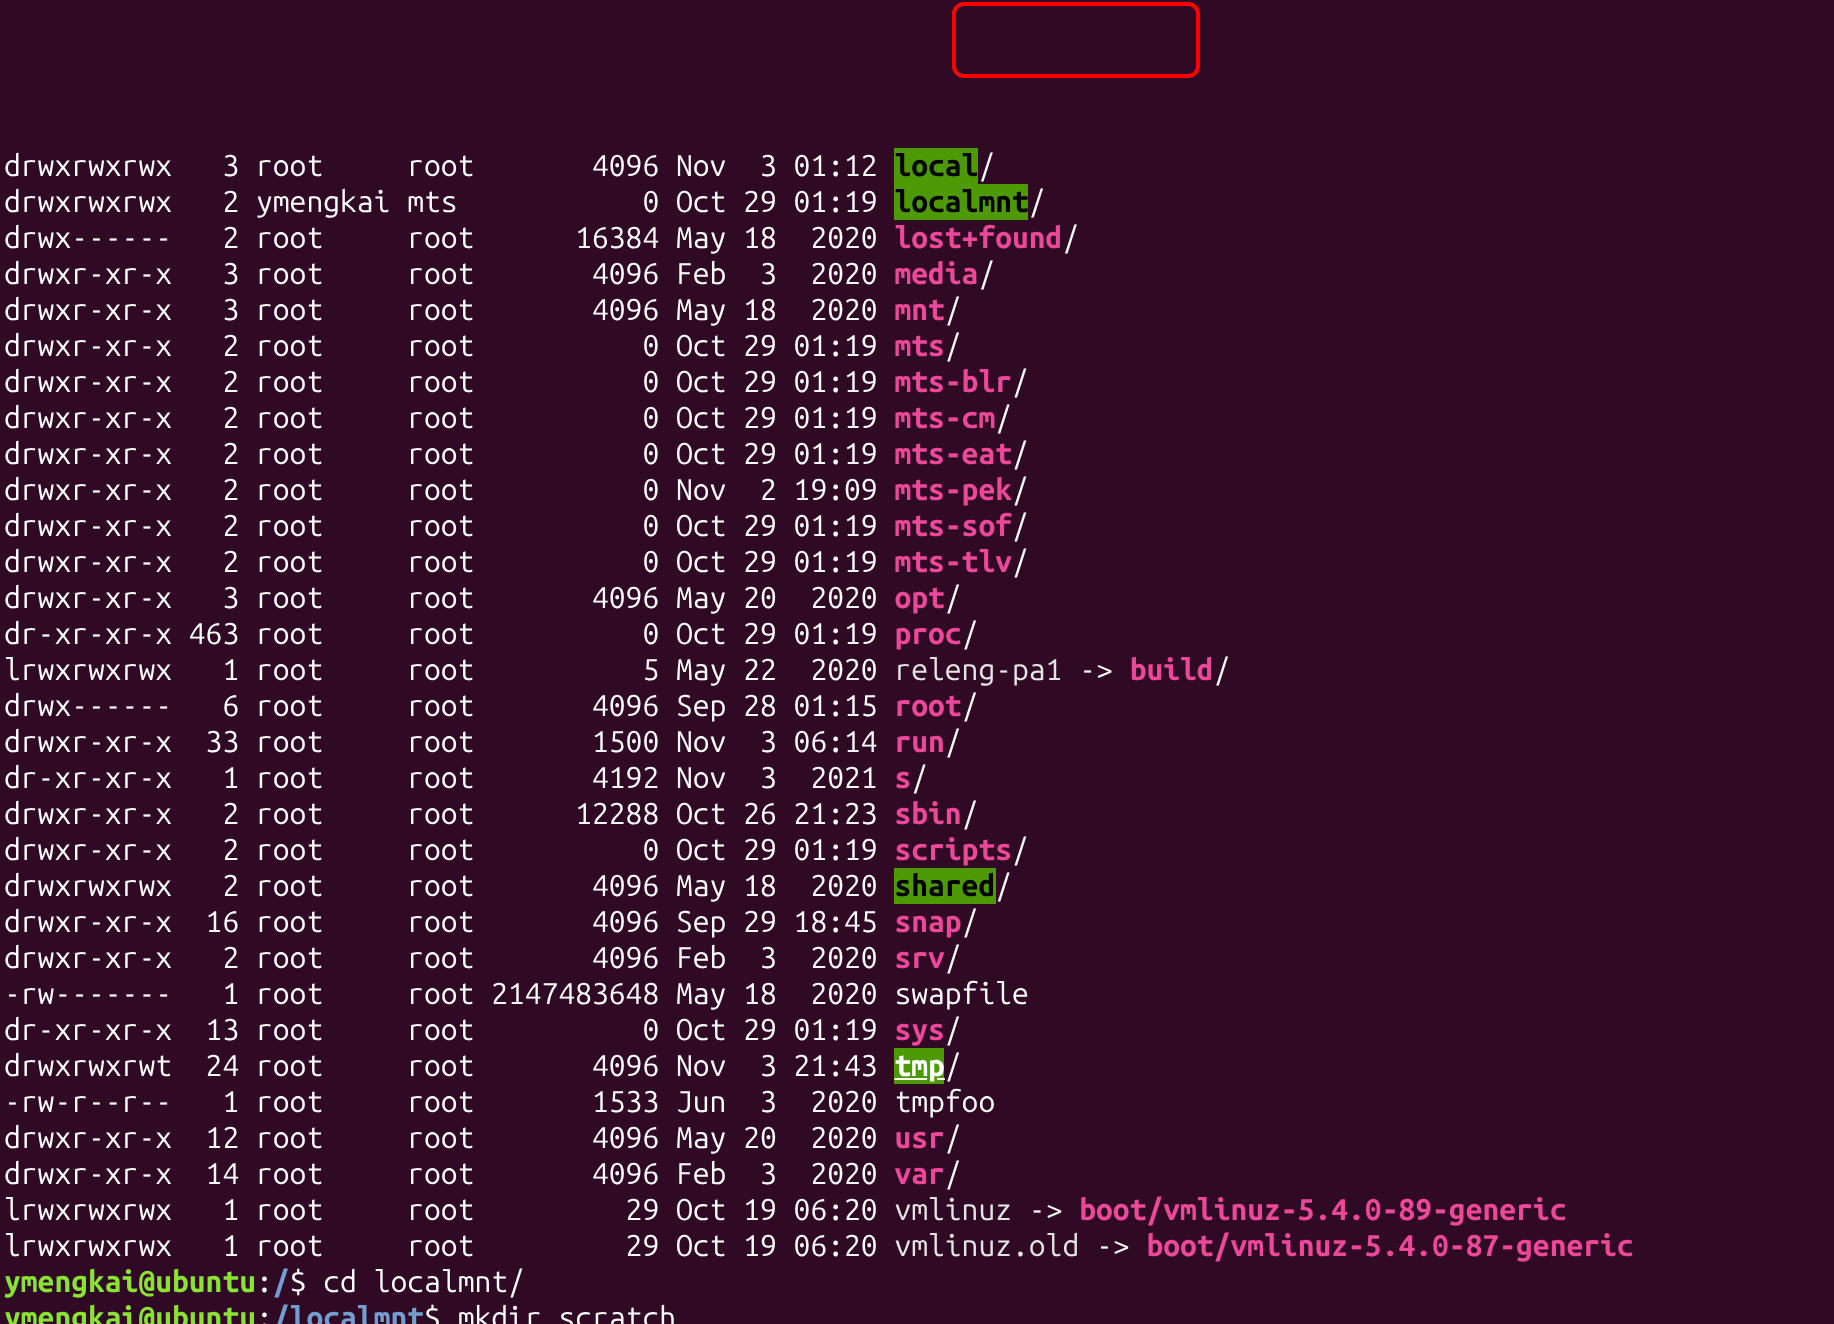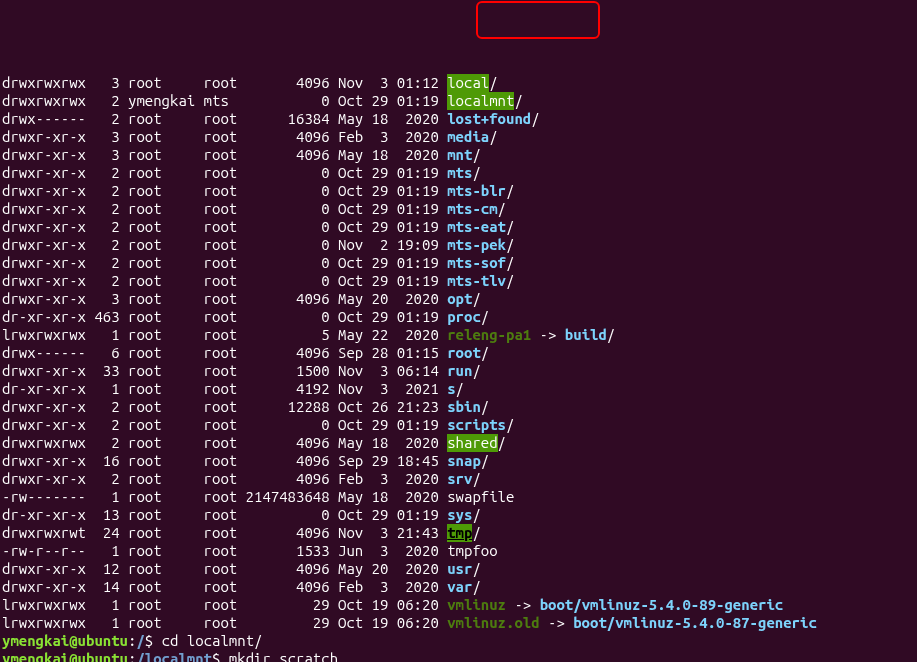--- a/index.html
+++ b/index.html
@@ -15,24 +15,24 @@
       color: #ffffff;
       width: 917px;
       height: 662px;
       overflow: hidden;
       padding: 2px;
       white-space: pre;
     }
     .ls-line {
       display: flex;
     }
-    .dir-color { color: #7dd3fc; font-weight: bold; }
-    .link-color { color: #4d7c0f; font-weight: bold; text-align: right; }
-    .highlight-bg { background-color: #4e9a06; color: #ffffff; font-weight: normal; }
-    .sticky-bg { background-color: #4e9a06; color: #000000; font-weight: bold; text-decoration: underline; }
+    .dir-color { color: #ec4899; font-weight: bold; }
+    .link-color { color: #e5e5e5; font-weight: normal; text-align: right; }
+    .highlight-bg { background-color: #4e9a06; color: #000000; font-weight: bold; }
+    .sticky-bg { background-color: #4e9a06; color: #ffffff; font-weight: bold; text-decoration: underline; }
     .user-color { color: #8ae234; font-weight: bold; text-align: right; }
     .path-color { color: #729fcf; font-weight: bold; }
     .white { color: #ffffff; }
     .highlight-box {
       position: absolute;
       border: 2px solid #ff0000;
       border-radius: 6px;
       pointer-events: none;
     }
     .box1 {

